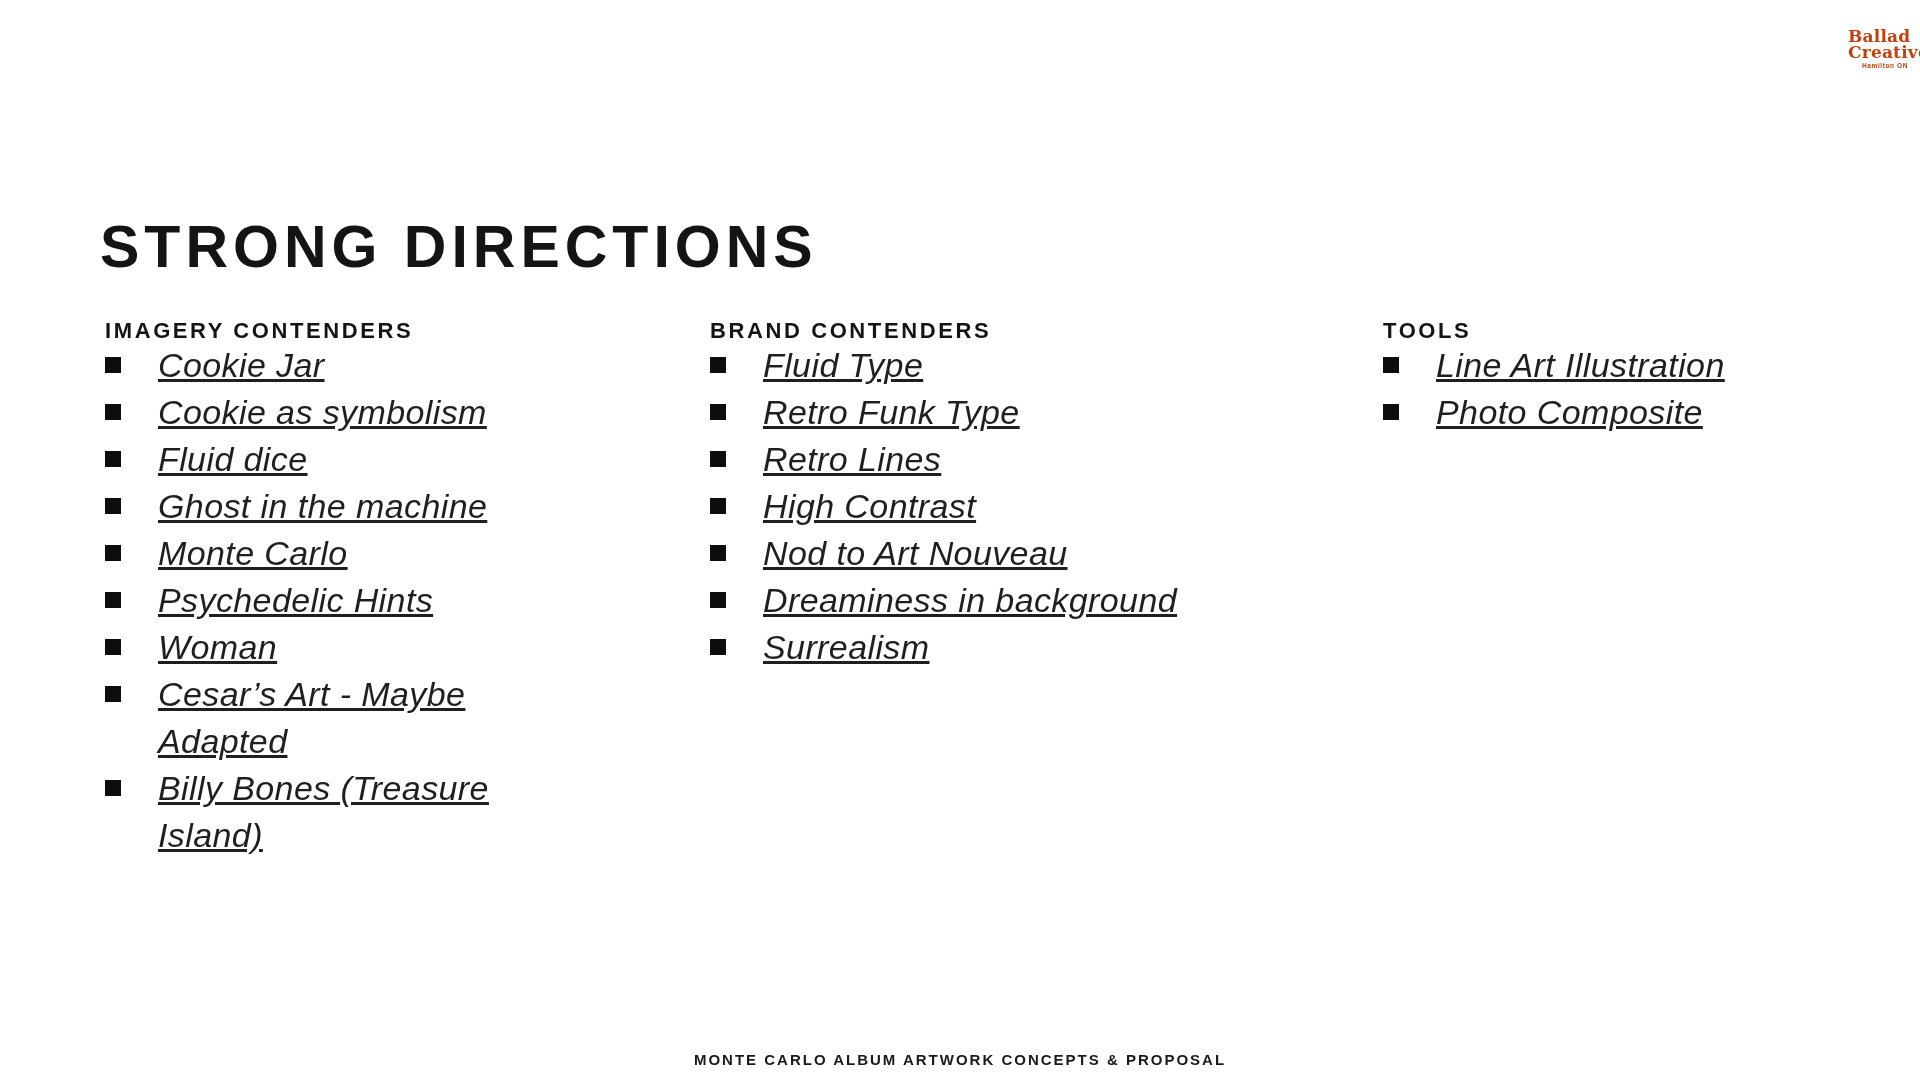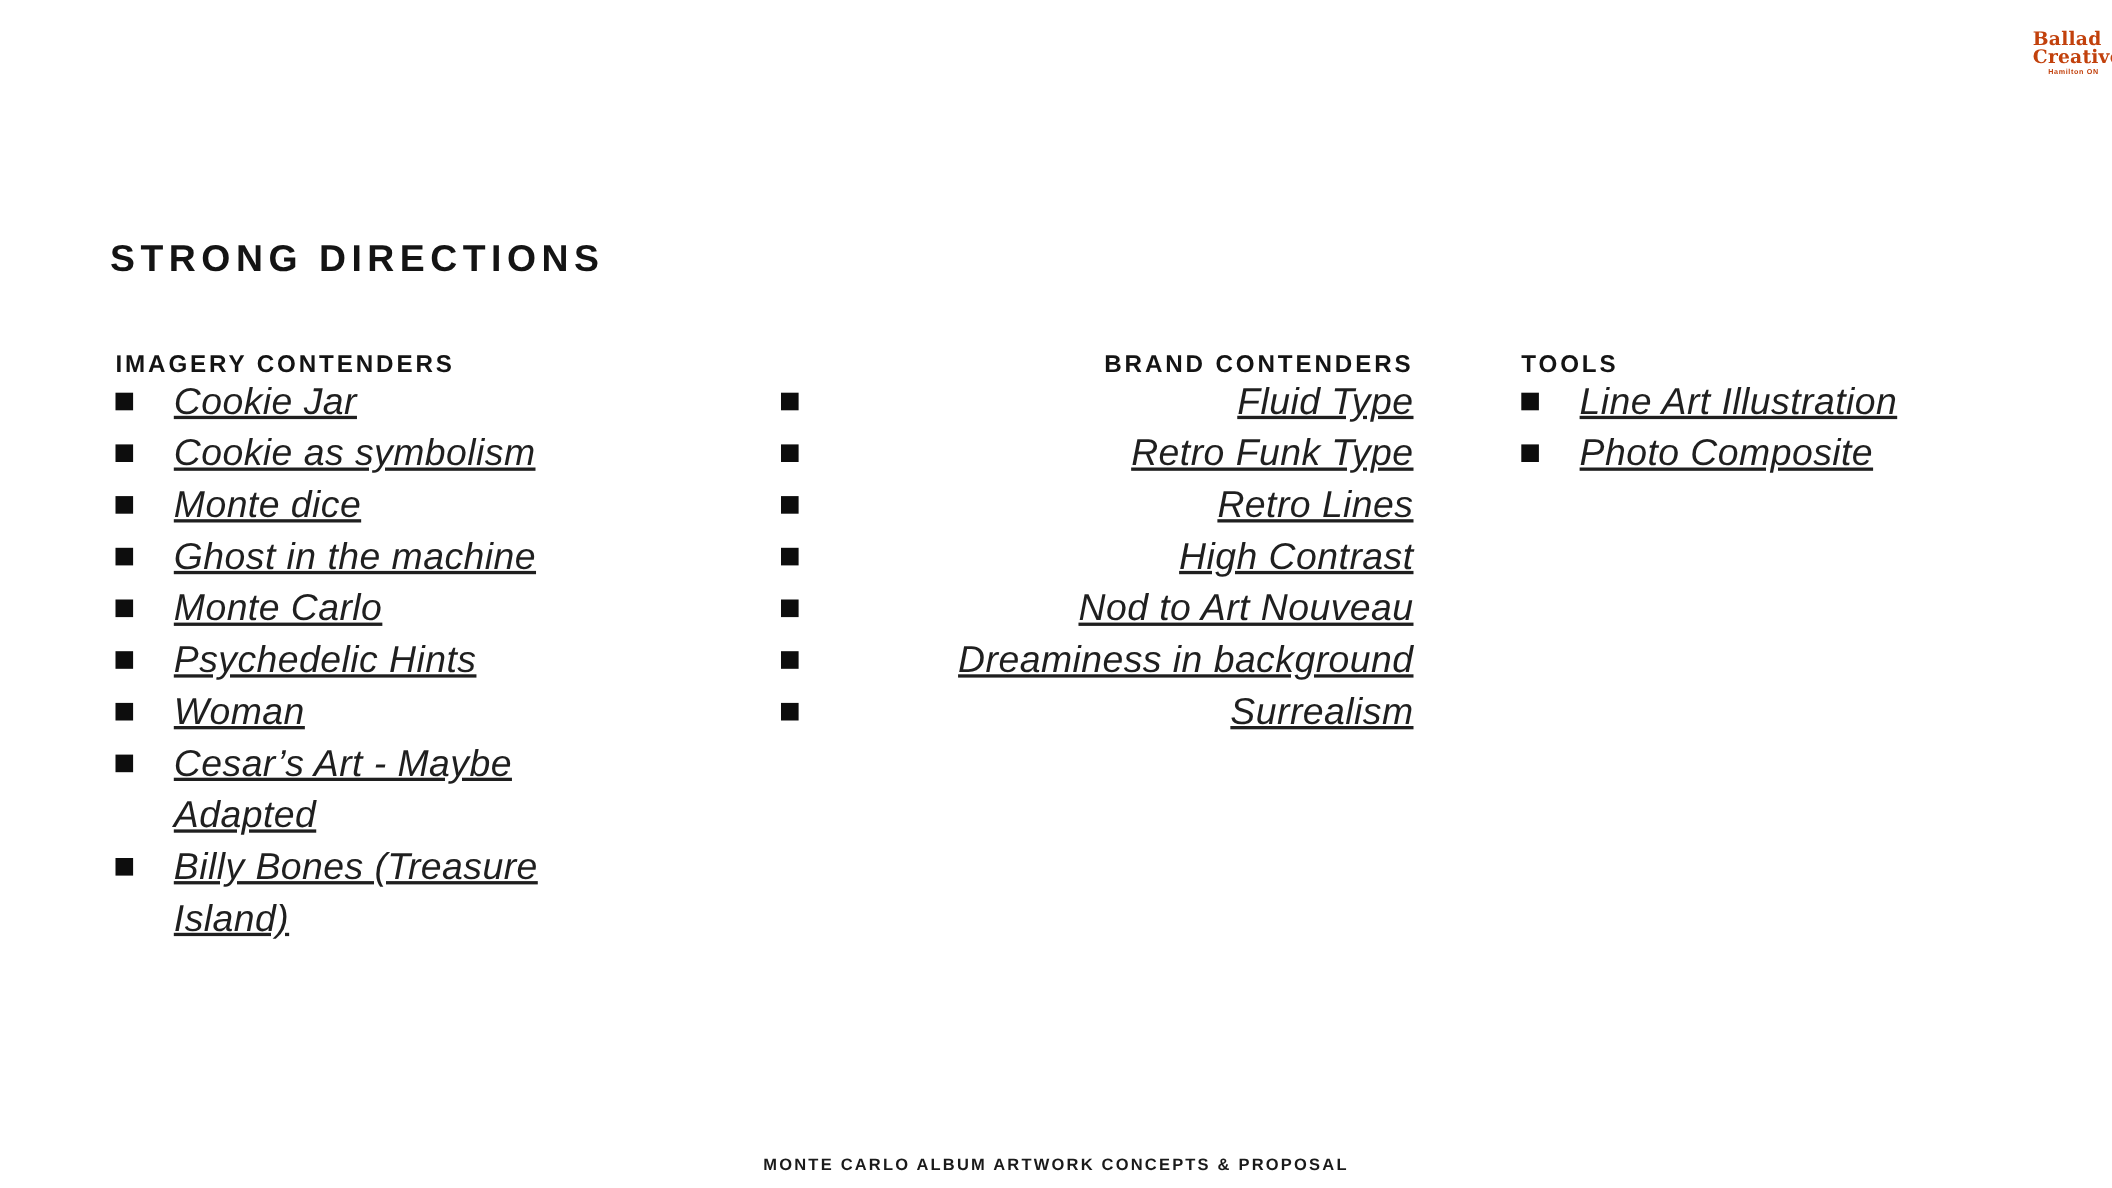--- a/index.html
+++ b/index.html
@@ -41,35 +41,35 @@
     margin-top: 3px;
     font-family: "Liberation Sans", sans-serif;
     font-weight: 700;
   }
 
   
   .title {
     position: absolute;
     left: 100px;
     top: 218px;
-    font-size: 34px;
+    font-size: 59px;
     font-weight: 800;
     letter-spacing: 5px;
     line-height: 1;
     color: #141414;
     text-align: center;
   }
 
   
   .column {
     position: absolute;
     top: 320px;
   }
   .col-1 { left: 105px;  width: 455px; }
-  .col-2 { left: 710px;  width: 575px; text-align: right; }
+  .col-2 { left: 710px;  width: 575px; }
   .col-3 { left: 1383px; width: 480px; }
 
   .col-header {
     font-size: 22px;
     font-weight: 800;
     letter-spacing: 2.6px;
     line-height: 22px;
     color: #141414;
   }
 
@@ -128,21 +128,21 @@
         <div class="list-item">
           <span class="bullet"></span>
           <span class="item-text">Cookie Jar</span>
         </div>
         <div class="list-item">
           <span class="bullet"></span>
           <span class="item-text">Cookie as symbolism</span>
         </div>
         <div class="list-item">
           <span class="bullet"></span>
-          <span class="item-text">Monte dice</span>
+          <span class="item-text">Fluid dice</span>
         </div>
         <div class="list-item">
           <span class="bullet"></span>
           <span class="item-text">Ghost in the machine</span>
         </div>
         <div class="list-item">
           <span class="bullet"></span>
           <span class="item-text">Monte Carlo</span>
         </div>
         <div class="list-item">

